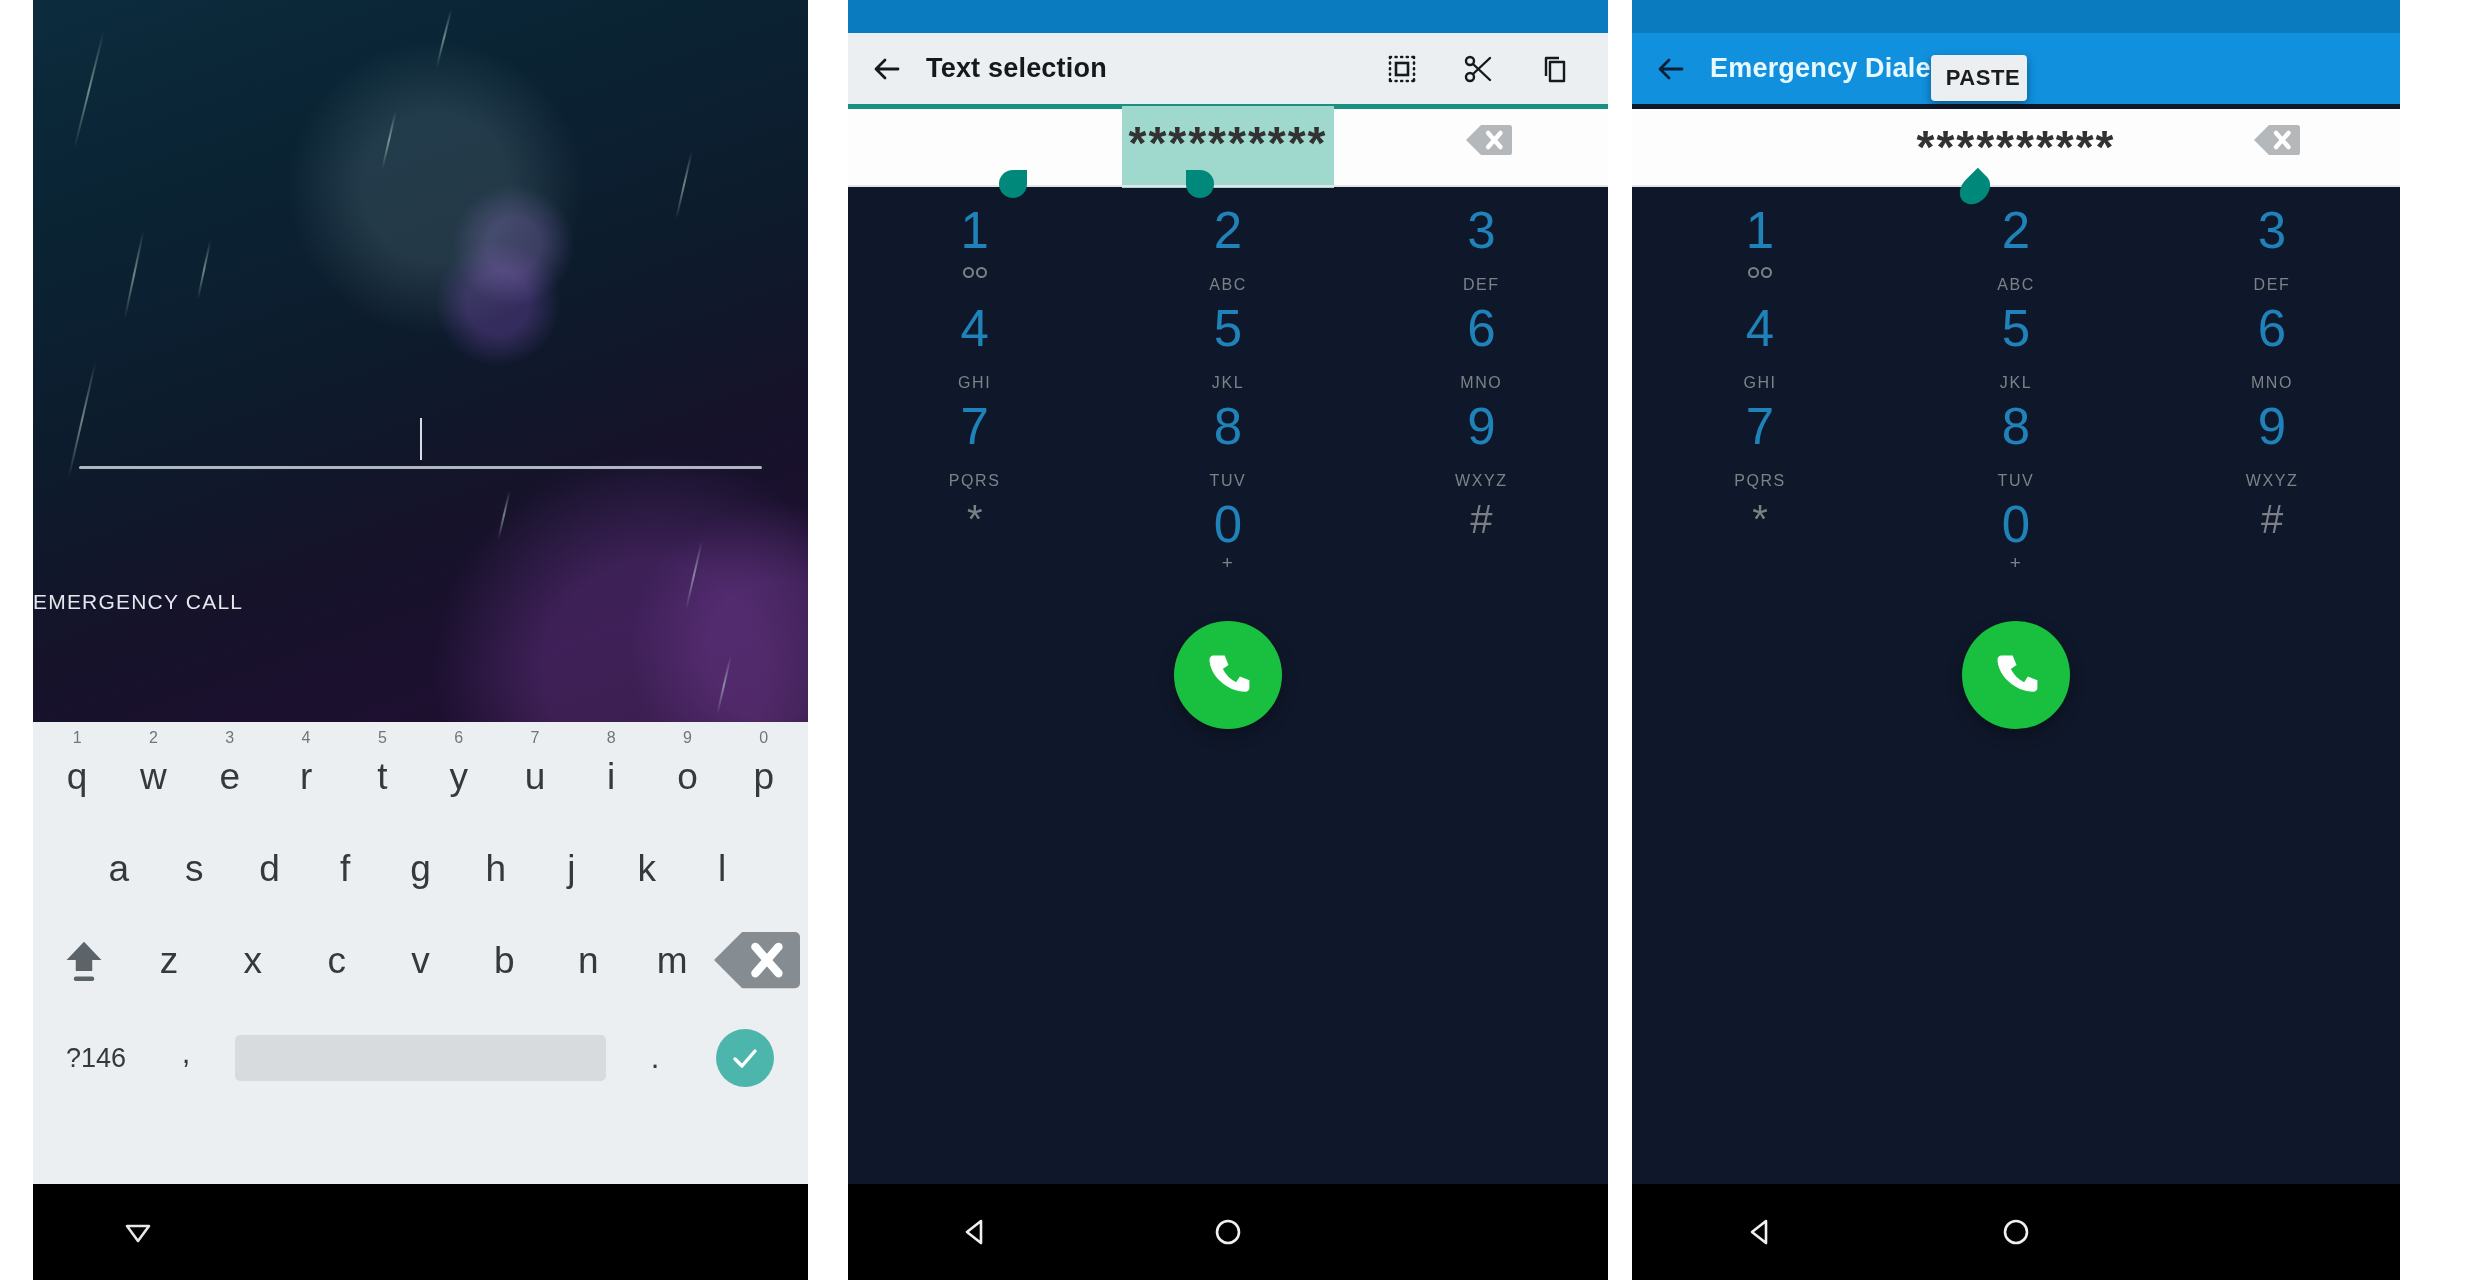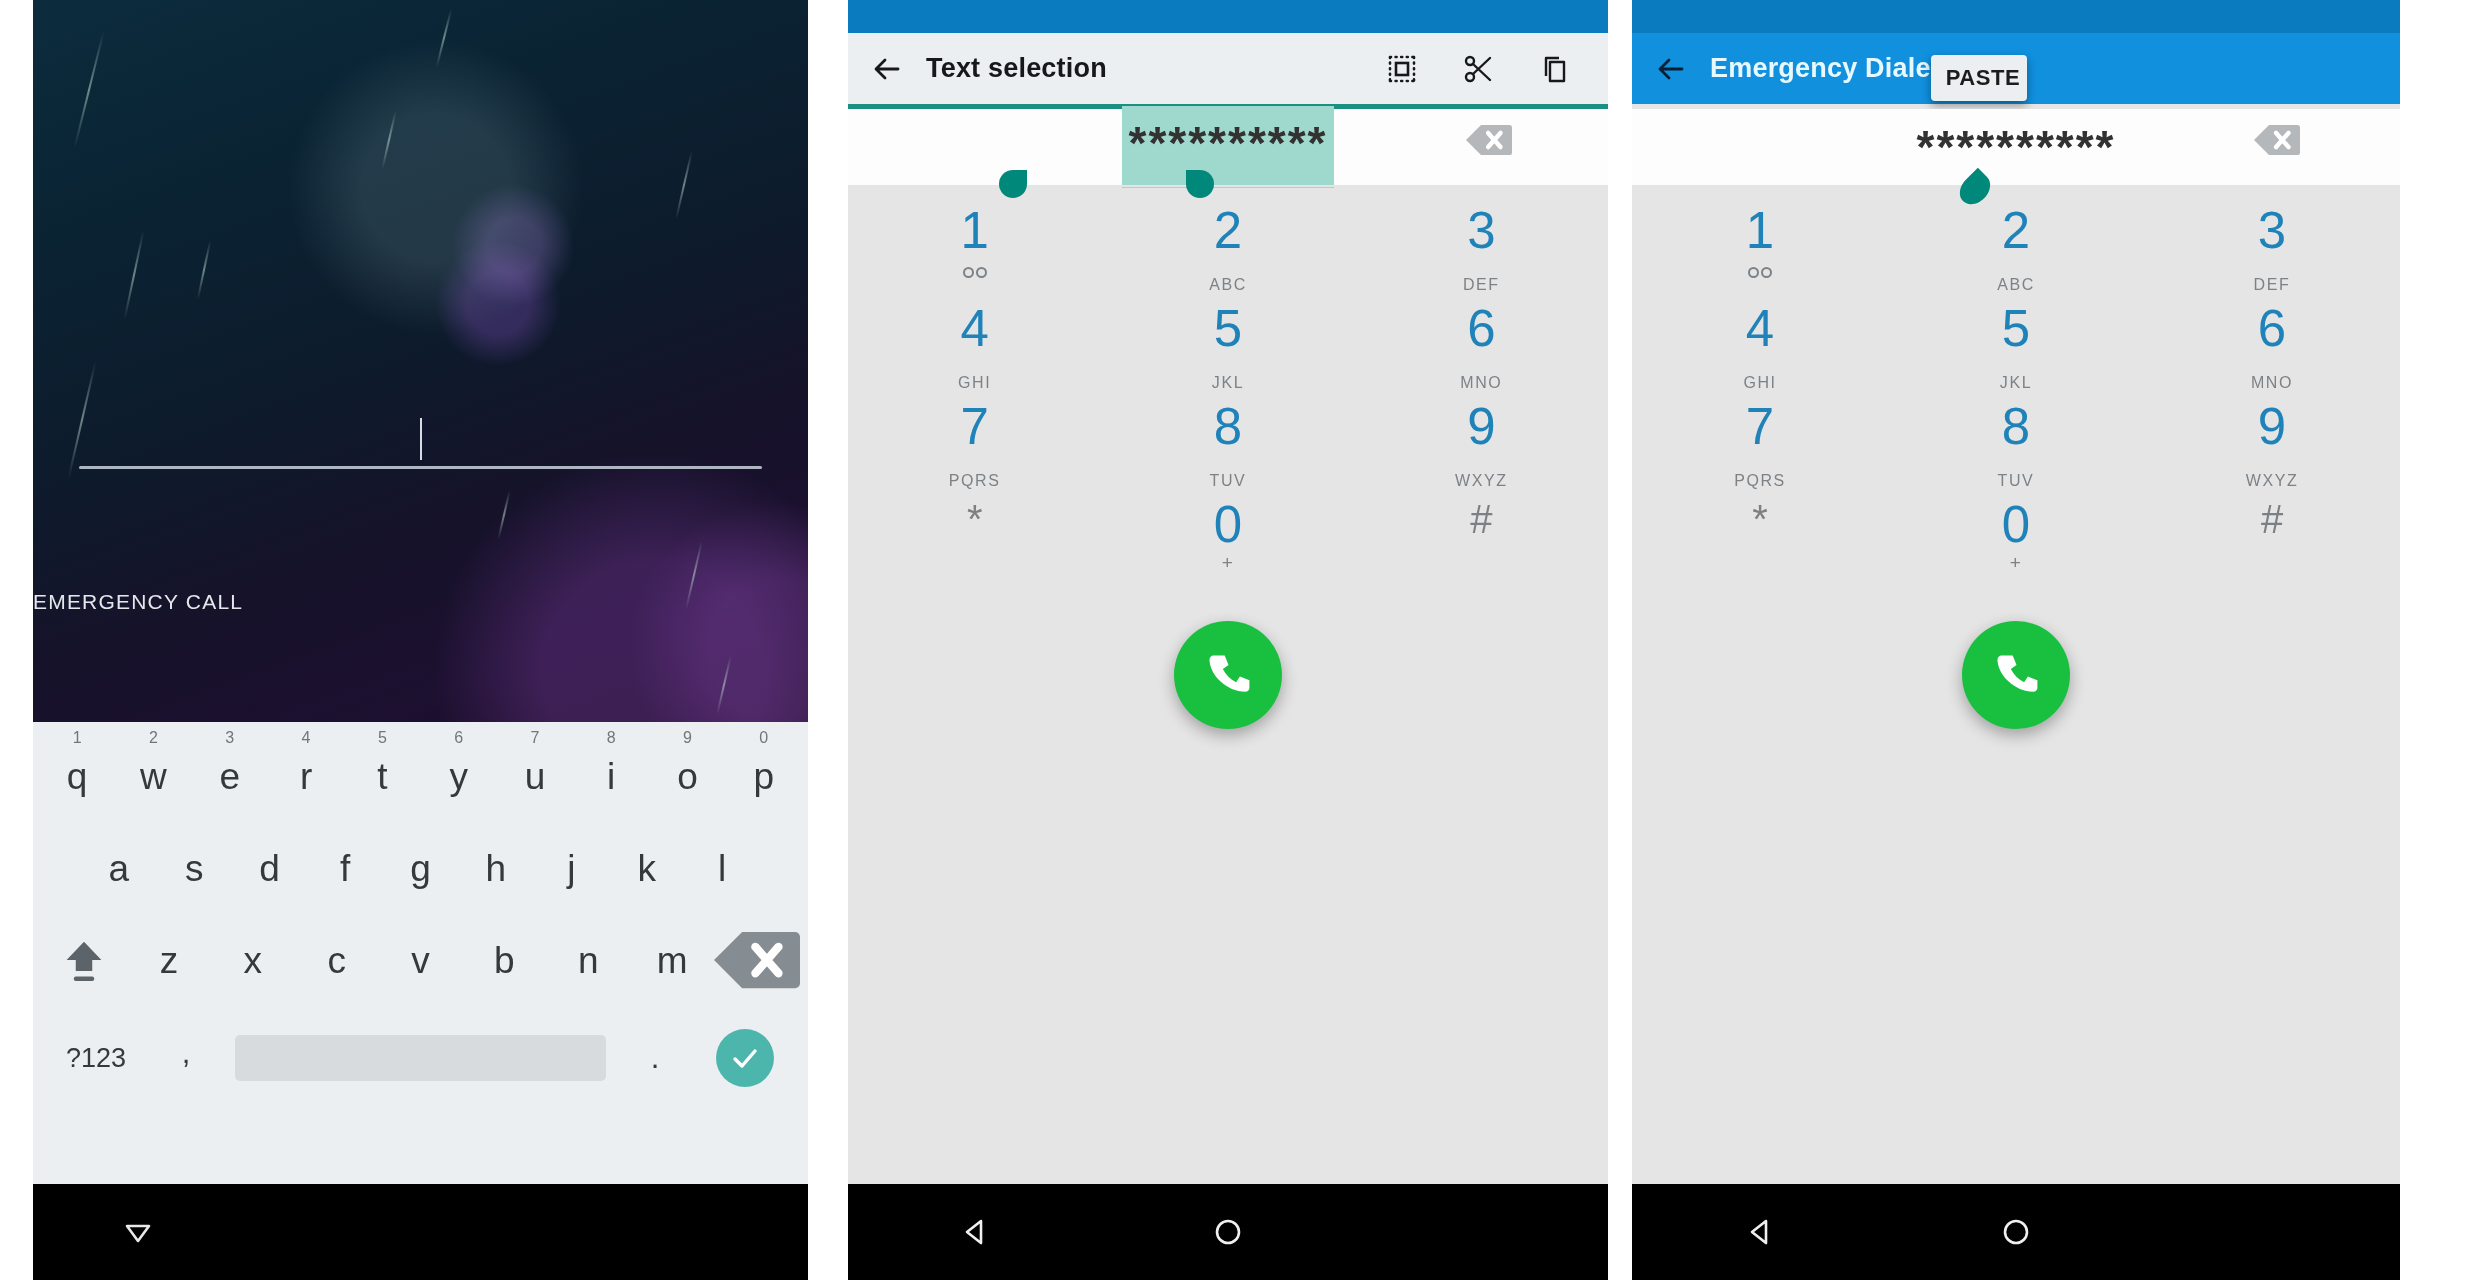--- a/index.html
+++ b/index.html
@@ -5,21 +5,21 @@
   * { margin:0; padding:0; box-sizing:border-box; }
   html, body {
     width:2472px; height:1280px;
     background:#ffffff;
     font-family:"Liberation Sans", sans-serif;
     overflow:hidden;
   }
   .stage { position:relative; width:2472px; height:1280px; background:#fff; }
 
   
-  .panel { position:absolute; top:0; height:1280px; overflow:hidden; background:#e5e5e5; }
+  .panel { position:absolute; top:0; height:1280px; overflow:hidden; background:#0f172a; }
 
   
   #panel-lock { left:33px; width:775px; }
   .lock-wall {
     position:absolute; left:0; top:0; width:775px; height:722px;
     background:
       radial-gradient(circle at 52% 26%, rgba(120,150,160,0.22) 0 11%, rgba(120,150,160,0.0) 22%),
       radial-gradient(circle at 62% 34%, rgba(150,110,200,0.30) 0 4%, rgba(150,110,200,0) 9%),
       radial-gradient(circle at 60% 42%, rgba(130,80,190,0.33) 0 5%, rgba(130,80,190,0) 10%),
       radial-gradient(circle at 80% 93%, rgba(140,70,180,0.30) 0 12%, rgba(140,70,180,0) 24%),
@@ -217,21 +217,21 @@
         <div class="kb-key">m</div>
         <div class="kb-del">
           <svg viewBox="0 0 52 40">
             <path d="M17 3 H49 a3 3 0 0 1 3 3 v28 a3 3 0 0 1 -3 3 H17 L0 20 Z" fill="#868d92"></path>
             <path d="M25 12 L39 28 M39 12 L25 28" stroke="#ffffff" stroke-width="5" stroke-linecap="round"></path>
           </svg>
         </div>
       </div>
 
       <div class="kb-row kb-row-4">
-        <div class="kb-sym">?123</div>
+        <div class="kb-sym">?146</div>
         <div class="kb-comma">,</div>
         <div class="kb-space"></div>
         <div class="kb-period">.</div>
         <div class="kb-enter">
           <div class="kb-enter-circle">
             <svg viewBox="0 0 34 34" width="34" height="34" fill="none">
               <path d="M7 18 L14 25 L27 10" stroke="#ffffff" stroke-width="3.4" stroke-linecap="round" stroke-linejoin="round"></path>
             </svg>
           </div>
         </div>

